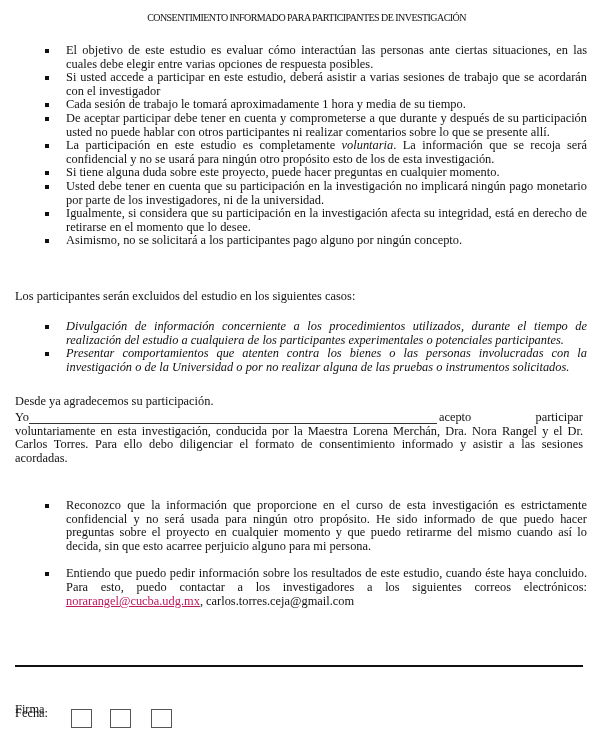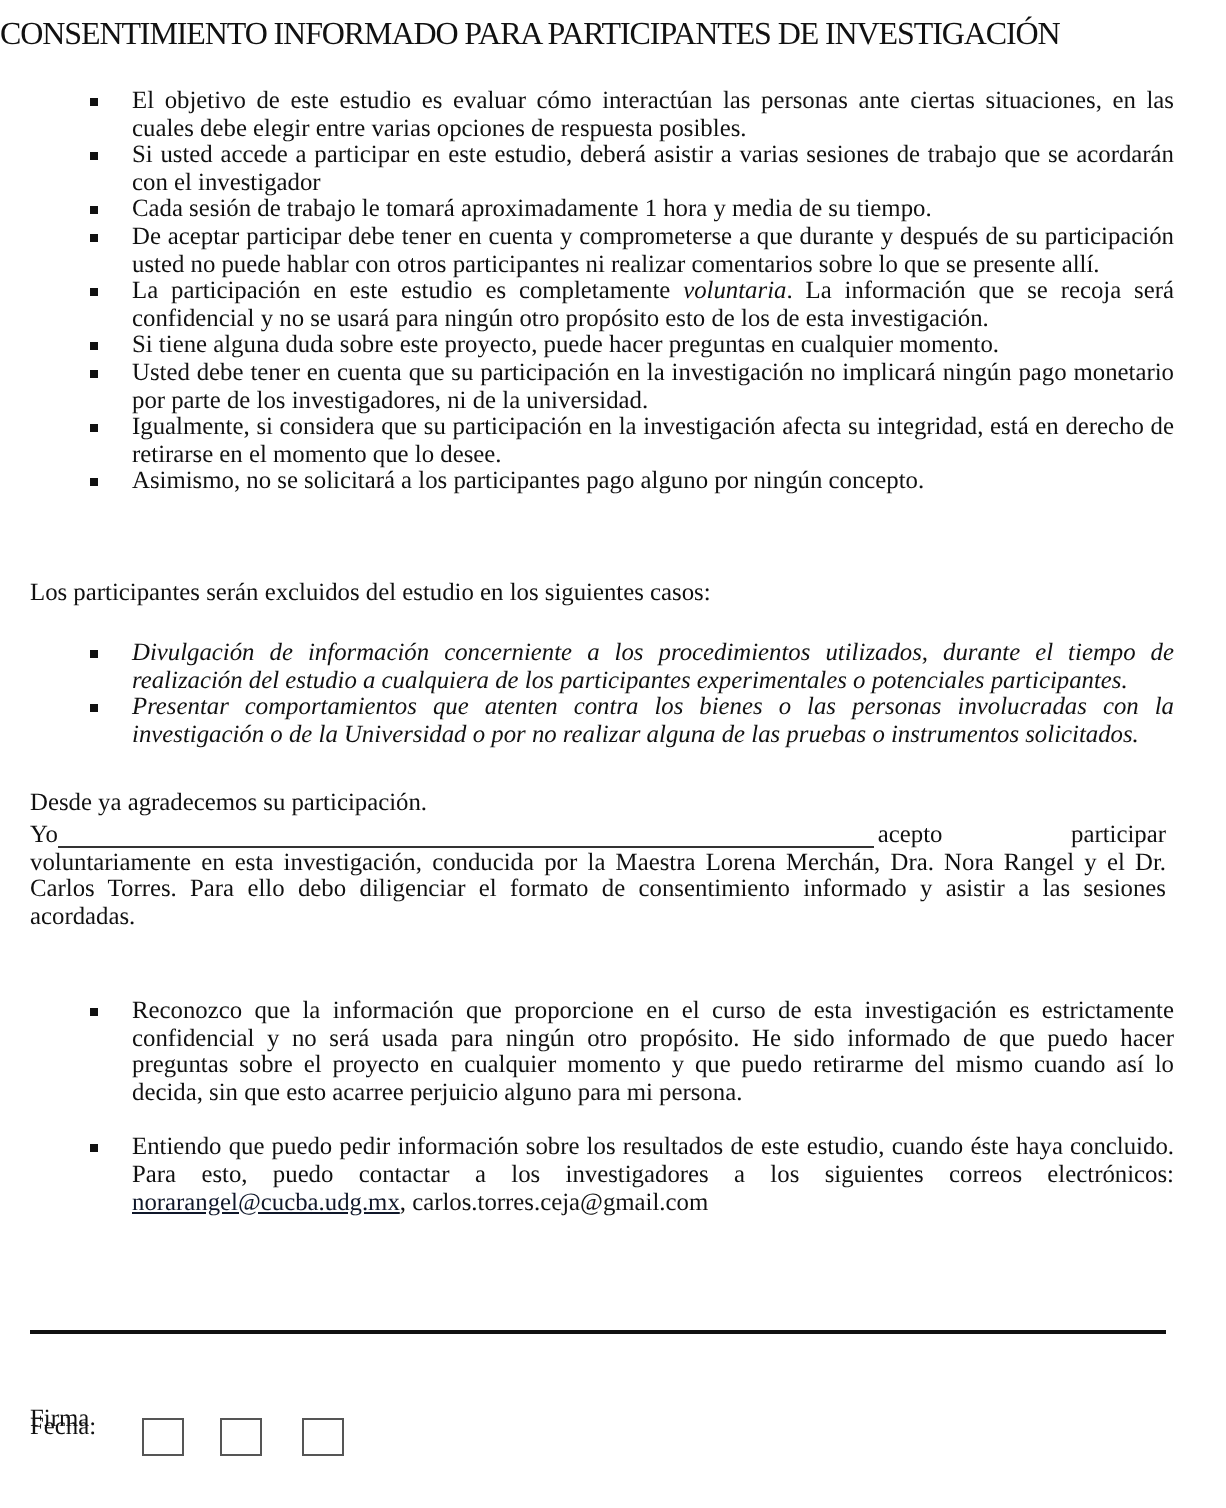--- a/index.html
+++ b/index.html
@@ -2,41 +2,41 @@
 <html><head>
 <meta charset="utf-8">
 <style>
   html, body { margin: 0; padding: 0; background: #ffffff; }
   body {
     width: 613px; height: 754px; overflow: hidden; position: relative;
     font-family: "Liberation Serif", serif; color: #111111;
     font-size: 12.4px;
   }
   .title {
-    position: absolute; top: 10px; left: 0; width: 613px; 
-    font-size: 16px; letter-spacing: -0.55px; line-height: 16px;
+    position: absolute; top: 10px; left: 0; width: 613px; text-align: center;
+    font-size: 10px; letter-spacing: -0.55px; line-height: 16px;
   }
   ul.bl {
     list-style: none; margin: 4px; padding: 0; position: absolute;
     left: 62px; width: 521px;
   }
   ul.bl li {
     position: relative; text-align: justify; line-height: 13.6px;
   }
   ul.bl li::before {
     content: ""; position: absolute; left: -21px; top: 5px;
     width: 4px; height: 4px; background: #111111;
   }
   .para {
     position: absolute; left: 15px; width: 568px; line-height: 13.6px; text-align: justify;
   }
   .yo-line { display: flex; align-items: center; font-family: Liberation Serif, serif; }
   .blank { display: inline-block; border-bottom: 1px solid #333; width: 408px; height: 11px; margin-right: 2px; }
   .spacer { flex: 1; }
-  a.email { color: #0f172a; text-decoration: underline; }
+  a.email { color: #be185d; text-decoration: underline; }
   .sig-line {
     position: absolute; left: 15px; top: 665px; width: 568px; height: 2px; background: #111111;
   }
   .lbl { position: absolute; left: 15px; line-height: 14px; }
   .datebox {
     position: absolute; top: 709px; width: 19px; height: 17px;
     border: 1px solid #555; background: #fff;
   }
 </style>
 </head>

